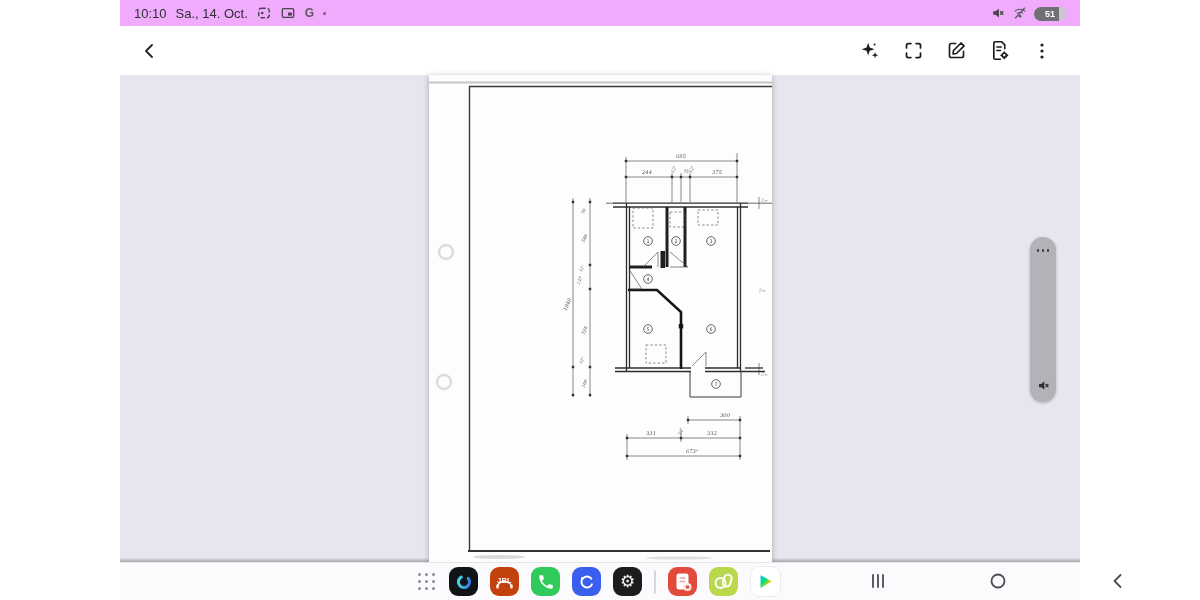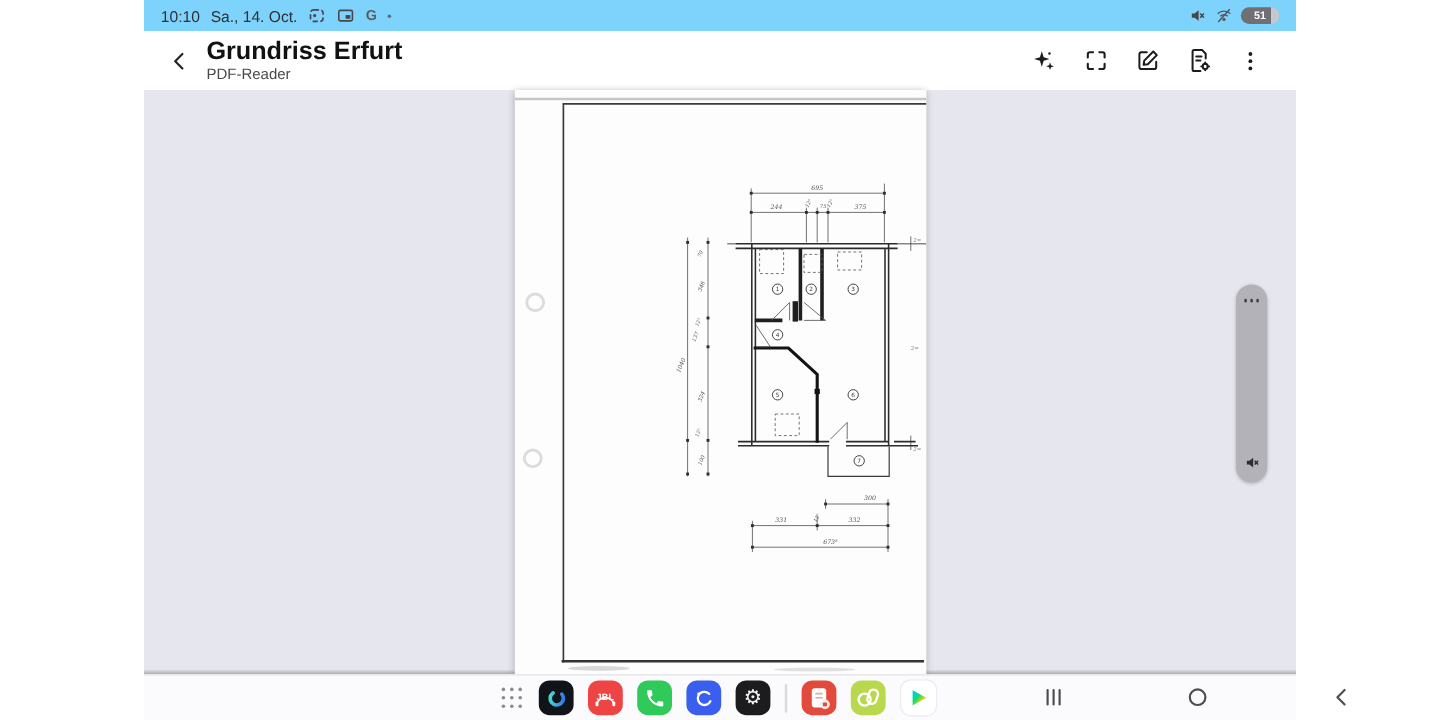--- a/index.html
+++ b/index.html
@@ -1,23 +1,23 @@
 <!DOCTYPE html>
 <html><head>
 <meta charset="utf-8">
 <style>
   html,body{margin:0;padding:0;background:#ffffff;}
   .screen{position:relative;width:1200px;height:600px;background:#ffffff;overflow:hidden;
           font-family:"Liberation Sans",sans-serif;color:#1b1b1f;}
 
   
-  .statusbar{position:absolute;left:120px;top:0;width:960px;height:26px;background:#7dd3fc;
+  .statusbar{position:absolute;left:120px;top:0;width:960px;height:26px;background:#f0abfc;
              display:flex;align-items:center;justify-content:space-between;padding:12px 14px;box-sizing:border-box;}
   .sb-left{display:flex;align-items:center;gap:9px;font-size:13px;font-weight:500;color:#303034;}
-  .sb-right{display:flex;align-items:center;gap:7px;}
+  .sb-right{display:flex;align-items:flex-end;gap:7px;}
   .sb-g{font-weight:700;font-size:12px;color:#5c5c60;}
   .sb-dot{width:3px;height:3px;border-radius:50%;background:#6a6a6e;}
   .battery{min-width:24px;height:14px;border-radius:8px;display:flex;align-items:center;justify-content:center;
            background:linear-gradient(to right,#6f6f74 0 78%,#c7c7cc 78%);color:#fff;font-size:9px;font-weight:700;padding:0 4px;}
 
   
   .appheader{position:absolute;left:120px;top:26px;width:960px;height:49px;background:#fff;
              display:flex;align-items:center;box-sizing:border-box;padding:0 26px 0 16px;}
   .back{width:28px;height:28px;display:flex;align-items:center;justify-content:center;margin-right:8px;}
   .titleblock{display:flex;flex-direction:column;line-height:1.1;}
@@ -97,24 +97,20 @@
       </span>
       <span class="battery">51</span>
     </div>
   </div>
 
   <div class="appheader">
     <span class="back">
       <svg width="20" height="20" viewBox="0 0 20 20">
           <polyline points="12,4 6,10 12,16" fill="none" stroke="#222" stroke-width="1.8" stroke-linecap="round" stroke-linejoin="round"></polyline>
         </svg>
-    </span>
-    <span class="titleblock">
-      <span class="title">Grundriss Erfurt</span>
-      <span class="subtitle">PDF-Reader</span>
     </span>
     <span class="spacer"></span>
     <span class="hicons">
       <span class="hicon">
         <svg width="22" height="22" viewBox="0 0 24 24">
             <path d="M10 3l1.7 5.3L17 10l-5.3 1.7L10 17l-1.7-5.3L3 10l5.3-1.7z" fill="#1c1c1e"></path>
             <path d="M17.5 13l.9 2.6 2.6.9-2.6.9-.9 2.6-.9-2.6-2.6-.9 2.6-.9z" fill="#1c1c1e"></path>
             <circle cx="17" cy="5" r="1.1" fill="#1c1c1e"></circle>
           </svg>
       </span>
@@ -348,21 +344,21 @@
           <defs>
               <linearGradient id="tg" x1="0" y1="0" x2="1" y2="1">
                 <stop offset="0" stop-color="#45e8d4"></stop>
                 <stop offset="1" stop-color="#2f6df0"></stop>
               </linearGradient>
             </defs>
           <circle cx="15" cy="15" r="7.5" fill="none" stroke="url(#tg)" stroke-width="4.2" stroke-dasharray="36 12" stroke-linecap="round" transform="rotate(-40 15 15)"></circle>
         </svg>
       </span>
 
-      <span class="appicon" style="background:#ef4444">
+      <span class="appicon" style="background:#c2410c">
         <svg width="29" height="29" viewBox="0 0 29 29" style="position:absolute;left:0;top:0">
             <path d="M7.5 19 A7.5 7 0 0 1 21.5 19" fill="none" stroke="#fff" stroke-width="1.4"></path>
             <rect x="6.3" y="17.5" width="2.4" height="4" rx="1" fill="#fff"></rect>
             <rect x="20.3" y="17.5" width="2.4" height="4" rx="1" fill="#fff"></rect>
           </svg>
         <span class="jbl-label">JBL</span>
       </span>
 
       <span class="appicon" style="background:#2fca5a">
         <svg width="18" height="18" viewBox="0 0 24 24">

